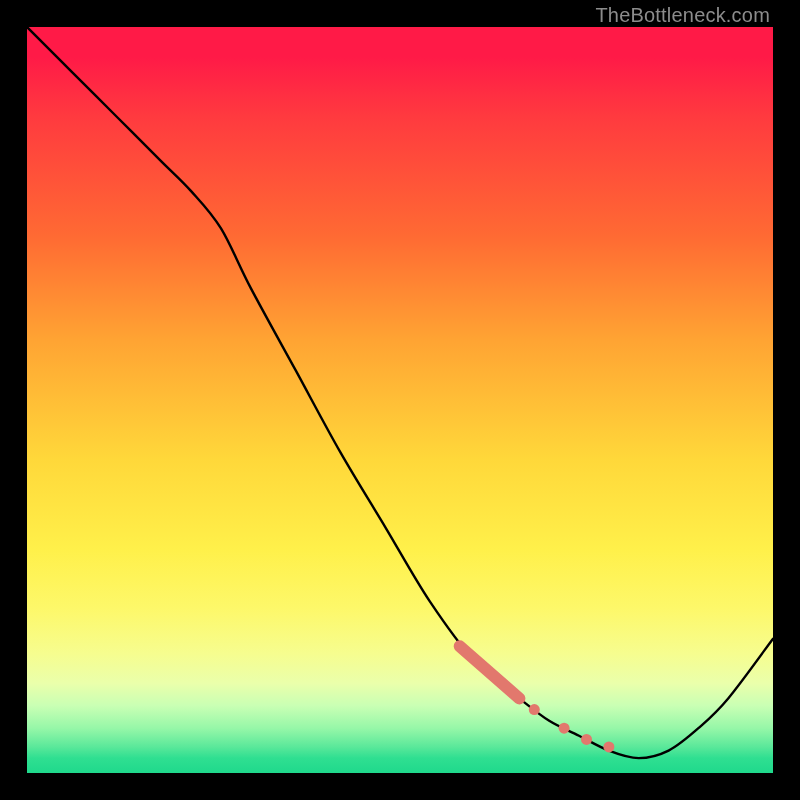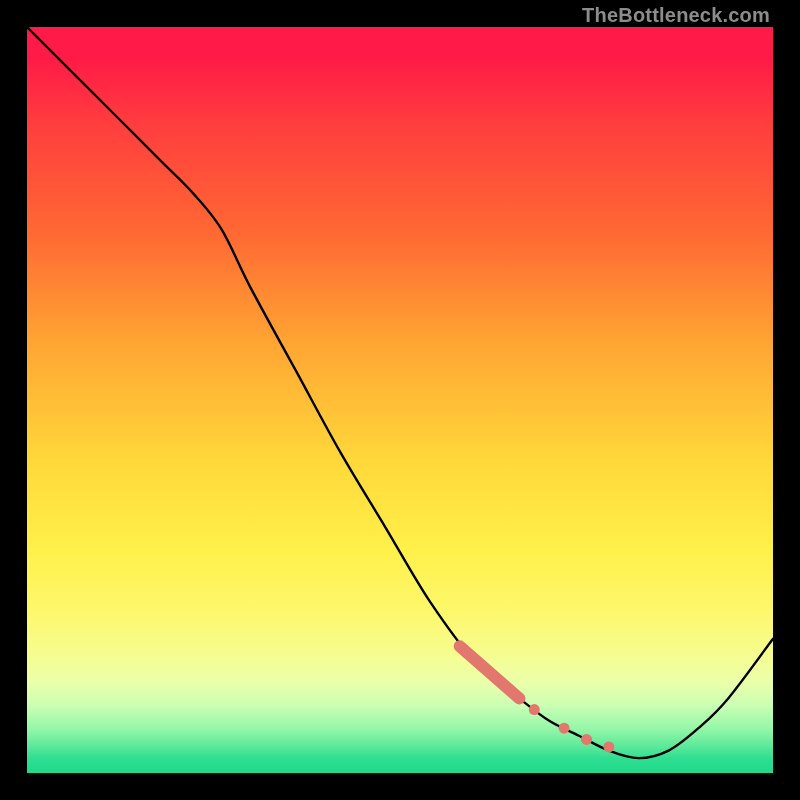--- a/index.html
+++ b/index.html
@@ -62,21 +62,21 @@
   .marker-path {
     fill: none;
     stroke-linecap: round;
   }
   .watermark {
     position: absolute;
     top: 4px;
     right: 30px;
     font-family: Arial, Helvetica, sans-serif;
     font-size: 20px;
-    font-weight: 700;
+    font-weight: 400;
     color: #8c8c8c;
     letter-spacing: 0.2px;
     user-select: none;
   }
 </style>
 </head>
 <body>
 
 <div class="frame">
   <div class="plot-area"></div>

